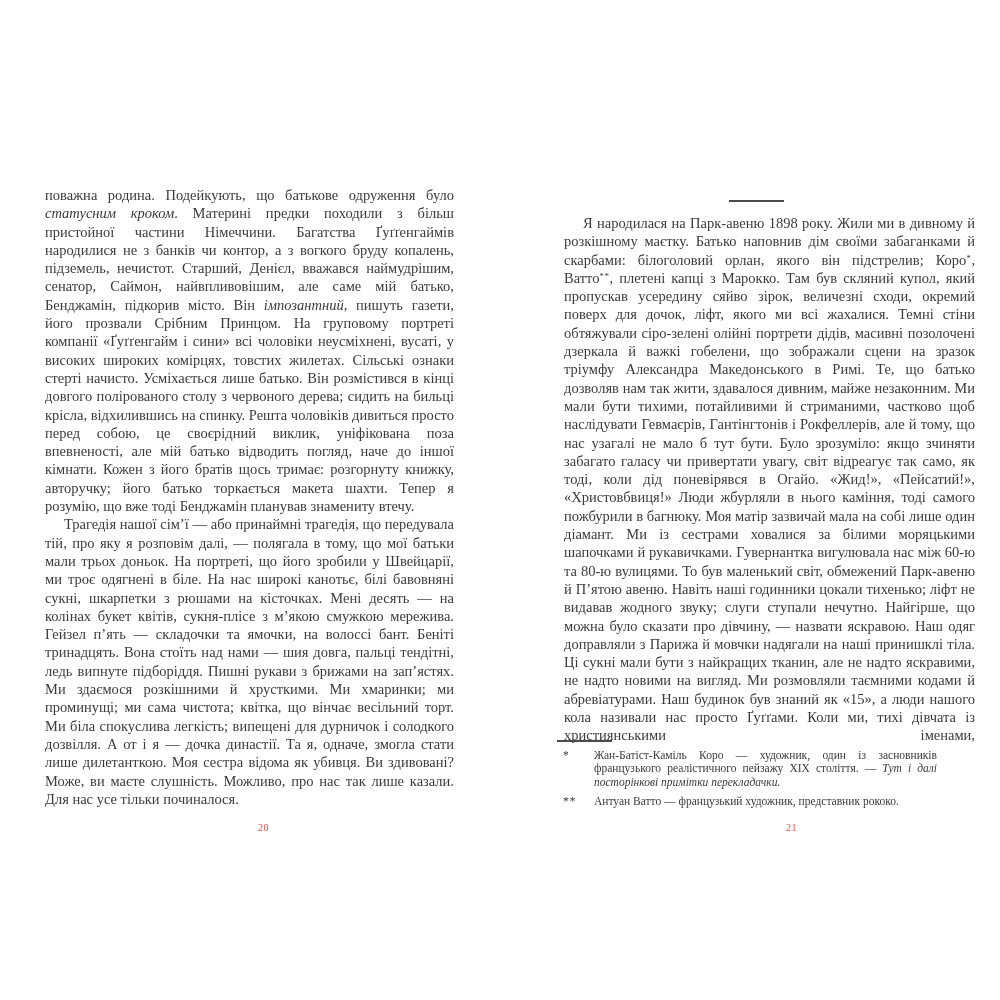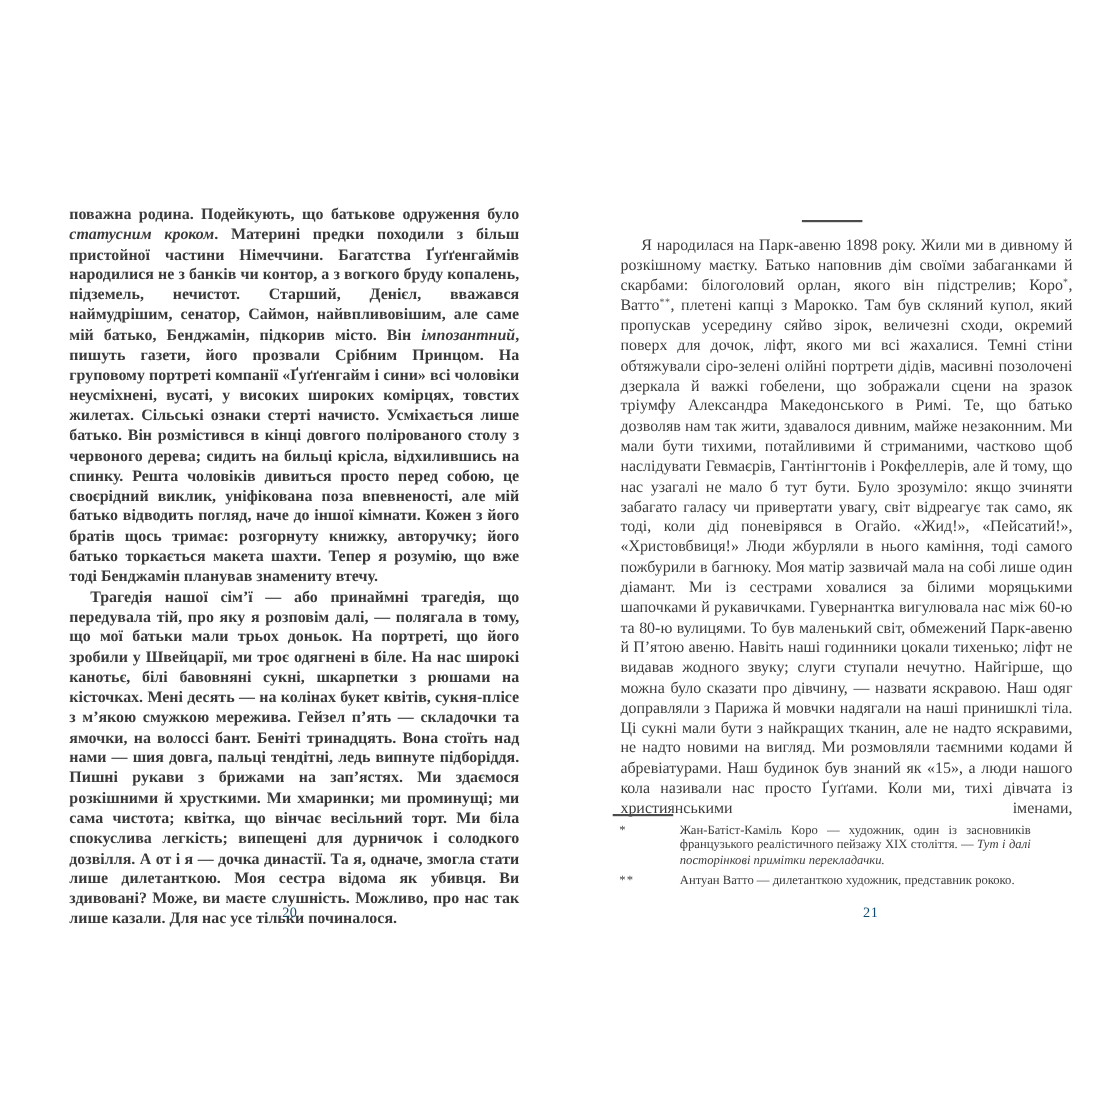--- a/index.html
+++ b/index.html
@@ -16,21 +16,21 @@
     position: absolute;
     font-size: 14.5px;
     line-height: 18.3px;
   }
   .body-text .para {
     text-align: justify;
   }
   .body-text .para.indent { text-indent: 19px; }
   .body-text .para.cont { text-align-last: justify; }
 
-  .left-text  { left: 63px;  top: 186px; width: 409px; font-weight: bold; }
+  .left-text  { left: 45px;  top: 186px; width: 409px; }
   .right-text { left: 564px; top: 214px; width: 411px; }
 
   .it  { font-style: italic; }
   .sup { font-size: 9px; vertical-align: 4.5px; line-height: 0; letter-spacing: 0.5px; }
 
   .section-divider {
     position: absolute;
     left: 729px; top: 200px;
     width: 55px; height: 2px;
     background: #4b4b4b;
@@ -43,29 +43,29 @@
     font-size: 11.5px;
     line-height: 13.7px;
   }
   .footnote-rule {
     width: 55px; height: 1.5px;
     background: #4b4b4b;
     margin-bottom: 7px;
   }
   .footnote { display: flex; margin-bottom: 5px; }
   .fn-marker { flex: none; width: 37px; padding-left: 6px; letter-spacing: 1px; }
-  .fn-body { flex: 1; text-align: justify; margin-left: 24px; }
+  .fn-body { flex: 1; text-align: justify; }
 
   .page-number {
     position: absolute;
     top: 822px;
-    font-size: 13px;
+    font-size: 10px;
     text-align: center;
     letter-spacing: 0.5px;
-    color: #0c4a6e;
+    color: #ef4444;
   }
   .page-number.left  { left: 59px;  width: 409px; }
   .page-number.right { left: 586px; width: 411px; }
 </style>
 </head>
 <body>
 
 <div class="spread">
 
   <section>
@@ -82,19 +82,19 @@
         <div class="para indent cont"><span>Я народилася на Парк-авеню 1898 року. Жили ми в дивному й розкішному маєтку. Батько наповнив дім своїми забаганками й скарбами: білоголовий орлан, якого він підстрелив; Коро</span><span class="sup">*</span><span>, Ватто</span><span class="sup">**</span><span>, плетені капці з Марокко. Там був скляний купол, який пропускав усередину сяйво зірок, величезні сходи, окремий поверх для дочок, ліфт, якого ми всі жахалися. Темні стіни обтяжували сіро-зелені олійні портрети дідів, масивні позолочені дзеркала й важкі гобелени, що зображали сцени на зразок тріумфу Александра Македонського в Римі. Те, що батько дозволяв нам так жити, здавалося дивним, майже незаконним. Ми мали бути тихими, потайливими й стриманими, частково щоб наслідувати Гевмаєрів, Гантінгтонів і Рокфеллерів, але й тому, що нас узагалі не мало б тут бути. Було зрозуміло: якщо зчиняти забагато галасу чи привертати увагу, світ відреагує так само, як тоді, коли дід поневірявся в Огайо. «Жид!», «Пейсатий!», «Христовбвиця!» Люди жбурляли в нього каміння, тоді самого пожбурили в багнюку. Моя матір зазвичай мала на собі лише один діамант. Ми із сестрами ховалися за білими моряцькими шапочками й рукавичками. Гувернантка вигулювала нас між 60-ю та 80-ю вулицями. То був маленький світ, обмежений Парк-авеню й П’ятою авеню. Навіть наші годинники цокали тихенько; ліфт не видавав жодного звуку; слуги ступали нечутно. Найгірше, що можна було сказати про дівчину, — назвати яскравою. Наш одяг доправляли з Парижа й мовчки надягали на наші принишклі тіла. Ці сукні мали бути з найкращих тканин, але не надто яскравими, не надто новими на вигляд. Ми розмовляли таємними кодами й абревіатурами. Наш будинок був знаний як «15», а люди нашого кола називали нас просто Ґуґґами. Коли ми, тихі дівчата із християнськими іменами,</span></div>
       </div>
     <div class="footnotes">
       <div class="footnote-rule"></div>
     <div class="footnote">
           <span class="fn-marker">*</span>
           <div class="fn-body"><span>Жан-Батіст-Каміль Коро — художник, один із засновників французького реалістичного пейзажу XIX століття. — </span><span class="it">Тут і далі посторінкові примітки перекладачки.</span></div>
         </div>
         <div class="footnote">
           <span class="fn-marker">**</span>
-          <div class="fn-body"><span>Антуан Ватто — дилетанткою художник, представник рококо.</span></div>
+          <div class="fn-body"><span>Антуан Ватто — французький художник, представник рококо.</span></div>
         </div>
       </div>
     <div class="page-number right">21</div>
   </section>
 
 </div>
 
 </body></html>

